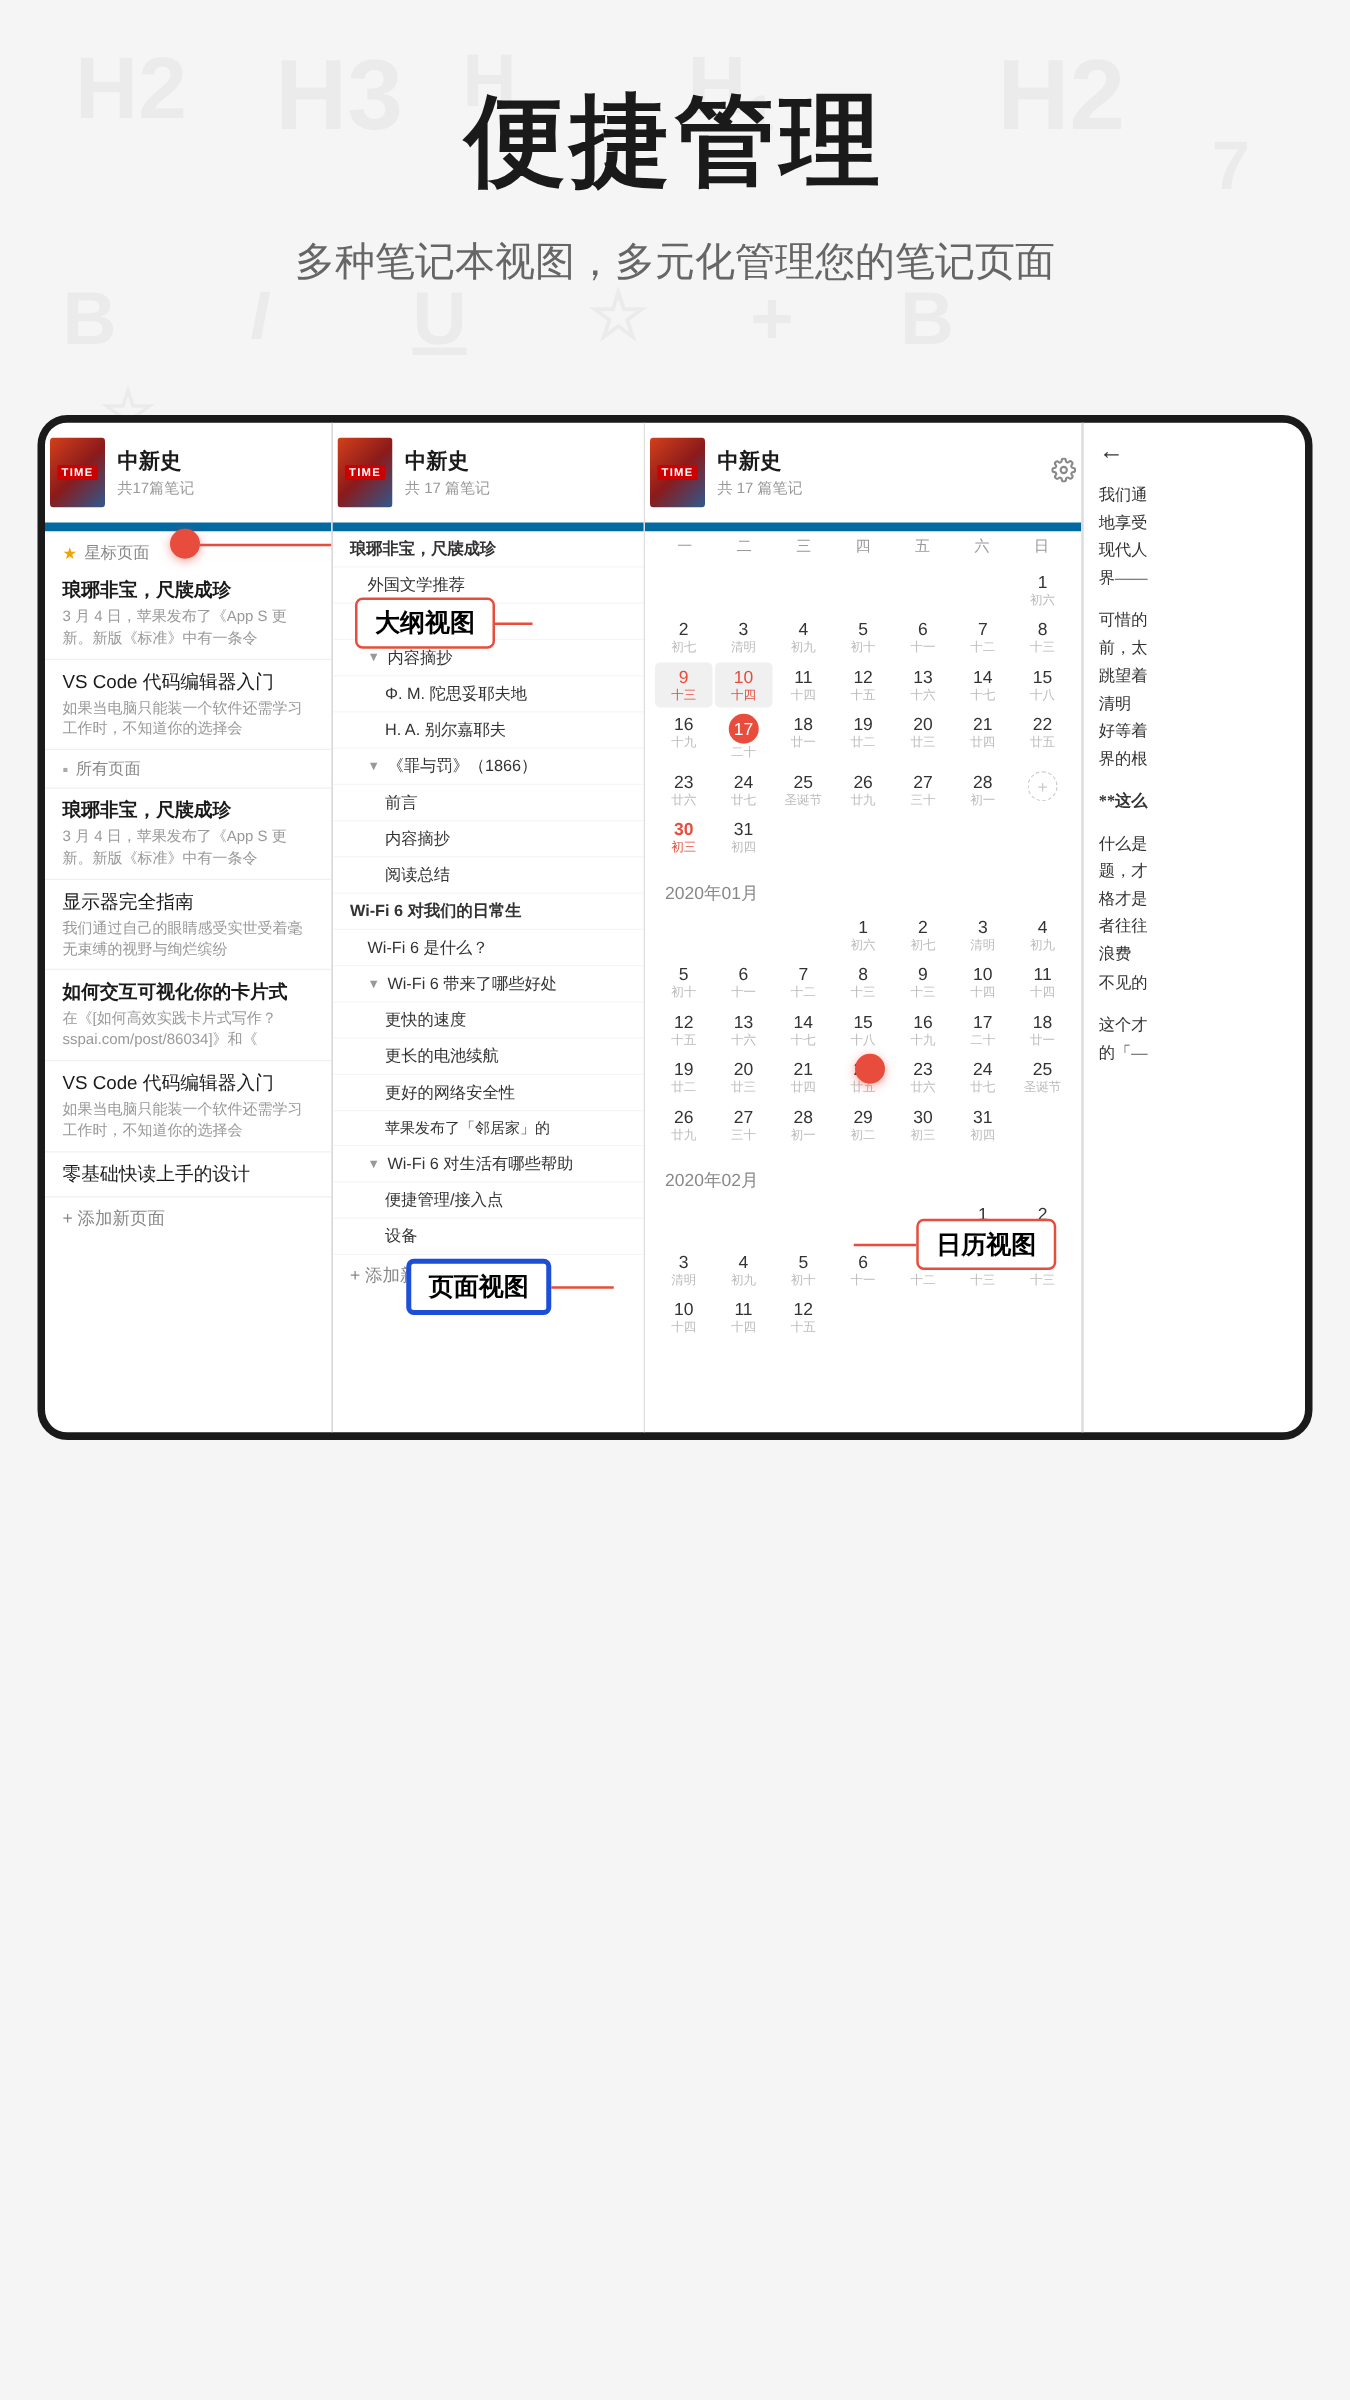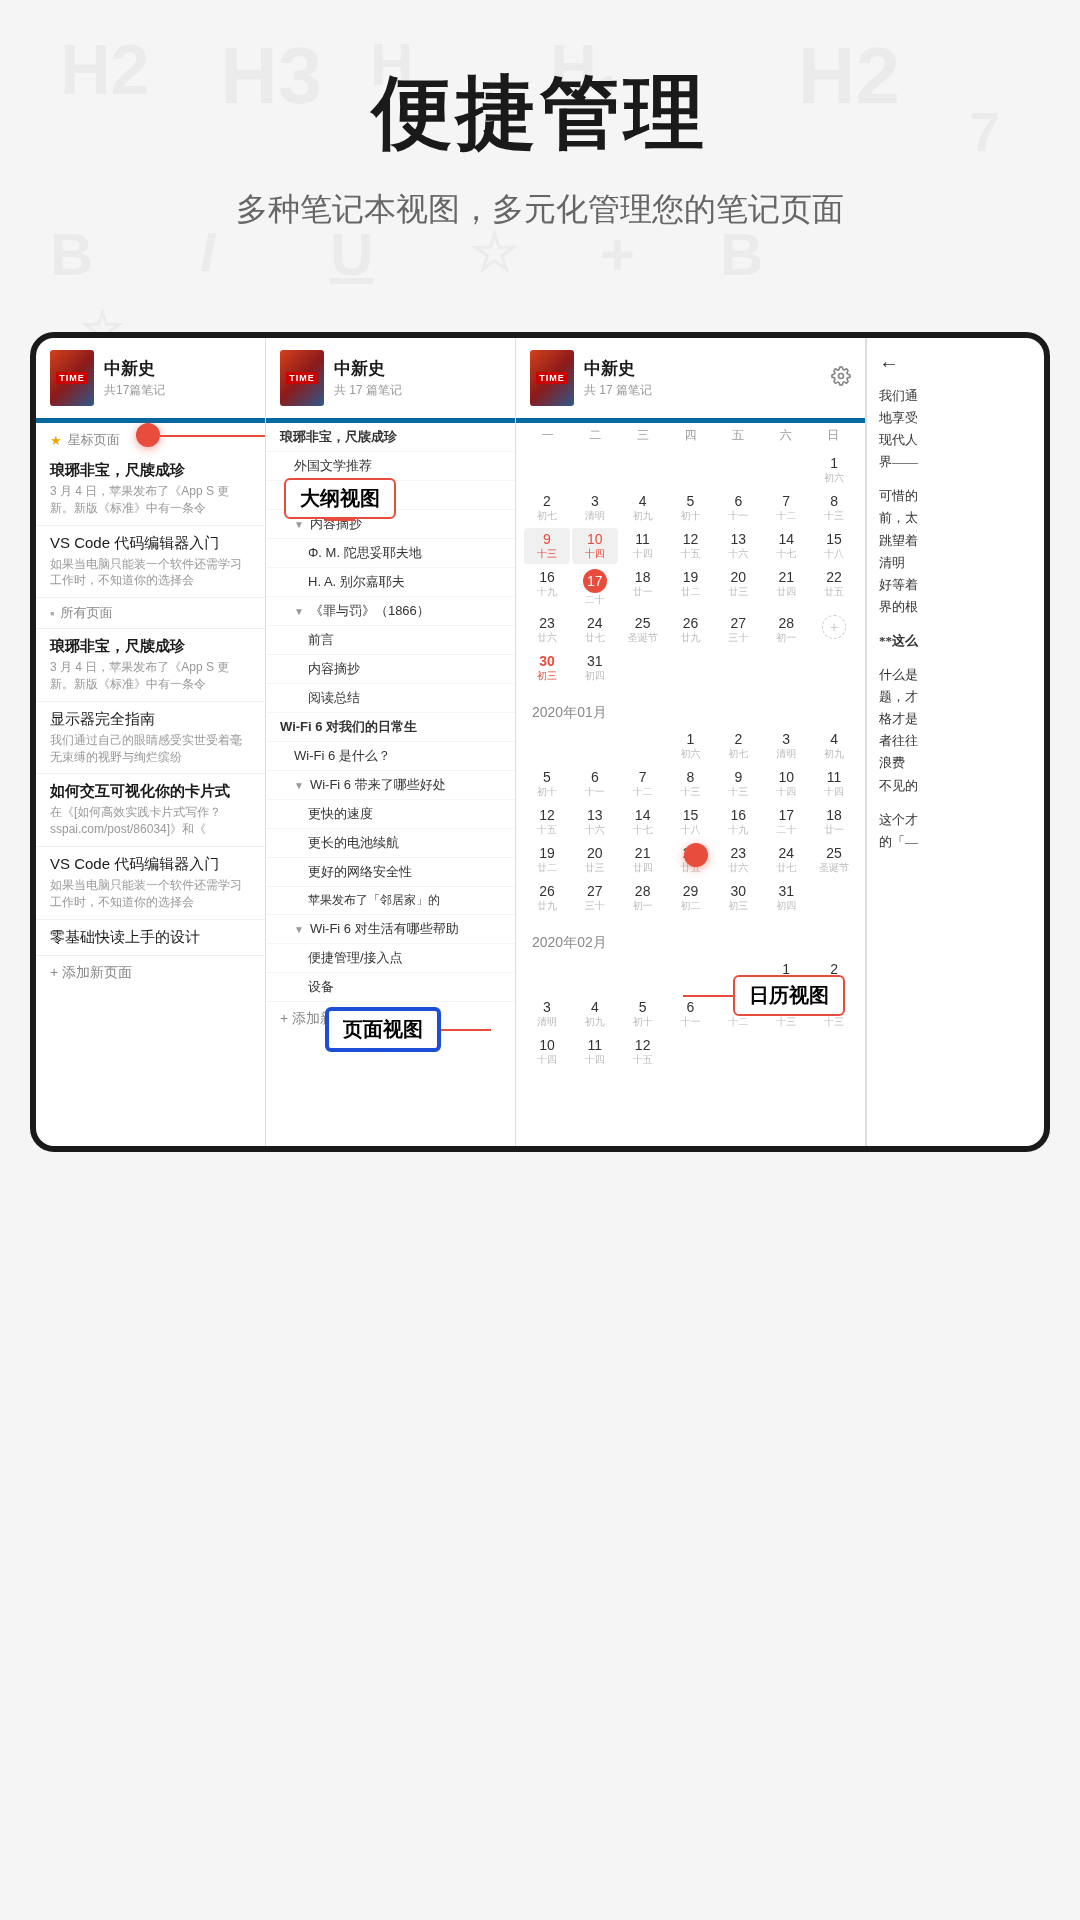--- a/index.html
+++ b/index.html
@@ -78,22 +78,22 @@
       flex-direction: column;
     }
     .panel:last-child {
       border-right: none;
     }
 
     
     .panel-header {
       display: flex;
       align-items: center;
-      padding: 12px 14px;
-      border-bottom: 5px solid #0369a1;
+      padding: 12px 4px;
+      border-bottom: 7px solid #0369a1;
       gap: 10px;
     }
 
     .notebook-cover {
       width: 44px;
       height: 56px;
       background: linear-gradient(135deg, #e74c3c 0%, #c0392b 100%);
       border-radius: 3px;
       display: flex;
       align-items: center;
@@ -880,21 +880,21 @@
       <span class="back-arrow">←</span>
       <div class="reading-text">
         <p>我们通<br>地享受<br>现代人<br>界——</p>
         <p>可惜的<br>前，太<br>跳望着<br>清明<br>好等着<br>界的根</p>
         <p><span class="reading-bold">**这么</span></p>
         <p>什么是<br>题，才<br>格才是<br>者往往<br>浪费<br>不见的</p>
         <p>这个才<br>的「—</p>
       </div>
     </div>
 
-    <div style="position:absolute;top:140px;left:248px;z-index:30;display:flex;align-items:center;flex-direction:column;">
+    <div style="position:absolute;top:140px;left:248px;z-index:30;display:flex;align-items:center;">
       <div style="border:2px solid #e74c3c;border-radius:6px;background:white;padding:5px 14px;font-size:20px;font-weight:600;">大纲视图</div>
       <div style="width:30px;height:2px;background:#e74c3c;"></div>
     </div>
 
   </div>
 
   <div style="position:relative;width:1020px;margin-top:-60px;">
     <div style="position:absolute;left:295px;bottom:40px;z-index:30;display:flex;align-items:center;">
       <div style="border:4px solid #1d4ed8;border-radius:6px;background:white;padding:5px 14px;font-size:20px;font-weight:600;">页面视图</div>
       <div style="width:50px;height:2px;background:#e74c3c;"></div>

